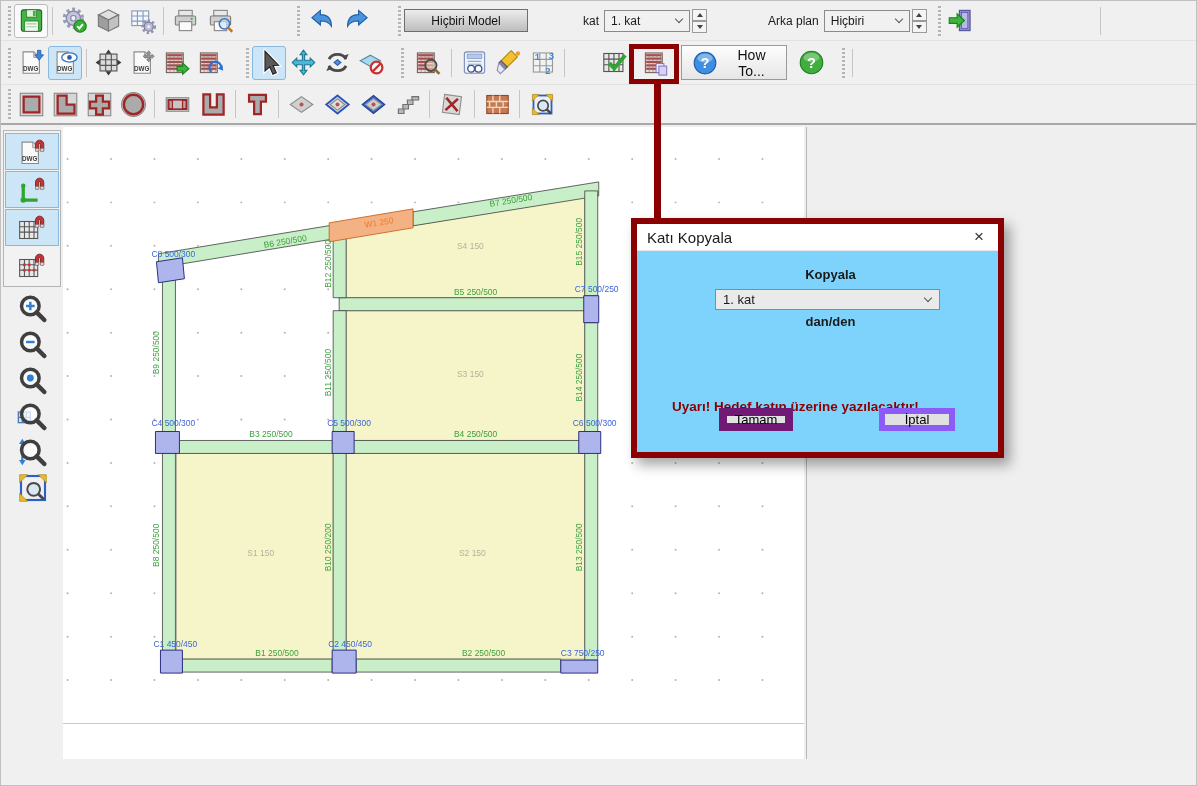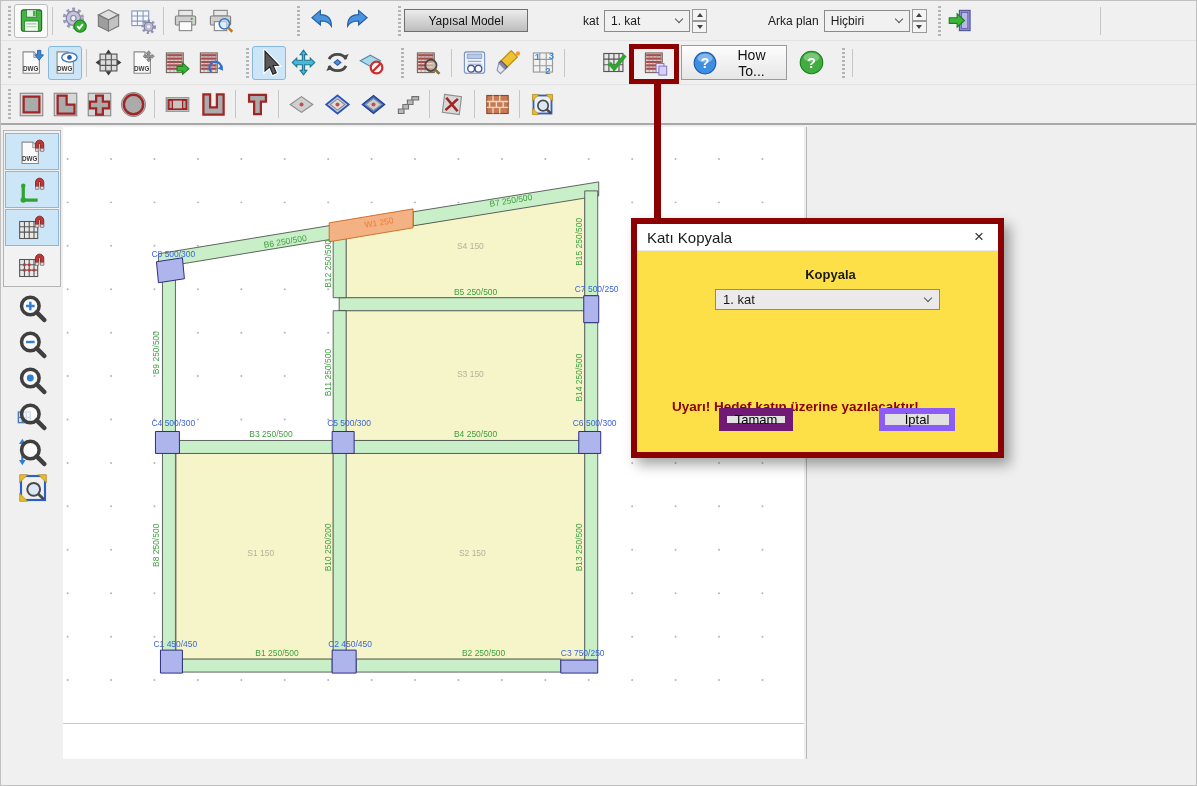--- a/index.html
+++ b/index.html
@@ -60,21 +60,21 @@
   
   .statusbar{position:absolute;left:0;right:0;bottom:0;height:26px;background:#f0f0f0;
         border-top:1px solid #ababab;display:flex;align-items:center;padding-left:6px;
         font-size:13px;color:#222;}
   
   .anno-box{position:absolute;left:628px;top:43px;width:50px;height:40px;
         border:5px solid #8b0000;z-index:5;}
   .anno-line{position:absolute;left:653px;top:83px;width:7px;height:136px;background:#8b0000;z-index:5;}
   
   .dialog{position:absolute;left:630px;top:217px;width:373px;height:240px;
-        border:6px solid #8b0000;background:#fde047;z-index:6;
+        border:6px solid #8b0000;background:#7dd3fc;z-index:6;
         box-shadow:6px 7px 12px rgba(0,0,0,0.35);}
   .dlg-title{height:27px;background:#ffffff;display:flex;align-items:center;
         justify-content:space-between;padding:0 10px;font-size:15px;border-bottom:1px solid #e8e8e8;}
   .dlg-close{font-size:17px;color:#333;padding:0 4px;}
   .dlg-body{position:relative;height:201px;margin-left:26px;}
   .dlg-label{position:absolute;left:0;width:100%;text-align:center;font-weight:bold;font-size:13px;}
   .dlg-combo{position:absolute;left:52px;width:225px;height:21px;background:#eaeaea;
         border:1px solid #8a8a8a;display:flex;align-items:center;justify-content:space-between;
         padding:0 7px;font-size:13px;}
   .dlg-warning{position:absolute;left:9px;top:148px;font-weight:bold;font-size:13.5px;color:#8b0000;}
@@ -152,21 +152,21 @@
       <div class="tbtn" style="width: 36px;">
         <svg viewBox="0 0 24 24" xmlns="http://www.w3.org/2000/svg">
           <g transform="scale(-1,1) translate(-24,0)">
             <path d="M3.5 9.5 L11 3 L11 6.8 C17.5 6.8 20.8 10.8 20.8 17 C18.6 13.3 15.5 12.4 11 12.5 L11 16 Z" fill="#4b93dd" stroke="#1d5ca8"></path>
           </g>
         </svg>
       </div>
       <div class="spacer" style="width: 20px;"></div>
       <div class="grip"></div>
       <button class="modelbtn" style="width: 124px;">
-        <span>Yapısal Model</span>
+        <span>Hiçbiri Model</span>
       </button>
       <div class="spacer" style="width: 50px;"></div>
       <span class="tblabel">kat</span>
       <div class="combo" style="width: 86px;">
         <span>1. kat</span>
         <span class="chev"></span>
       </div>
       <div class="spinner">
         <div class="sbtn">
           <div class="tri-up"></div>
@@ -886,18 +886,19 @@
     <div class="dlg-title">
       <span>Katı Kopyala</span>
       <span class="dlg-close">×</span>
     </div>
     <div class="dlg-body">
       <div class="dlg-label" style="top:16px">Kopyala</div>
       <div class="dlg-combo" style="top:38px">
         <span>1. kat</span>
         <span class="chev"></span>
       </div>
+      <div class="dlg-label" style="top:63px">dan/den</div>
       <div class="dlg-warning">Uyarı! Hedef katın üzerine yazılacaktır!</div>
       <button class="dlg-btn dlg-ok">Tamam</button>
       <button class="dlg-btn dlg-cancel">İptal</button>
     </div>
   </div>
 </div>
 
 </body></html>

